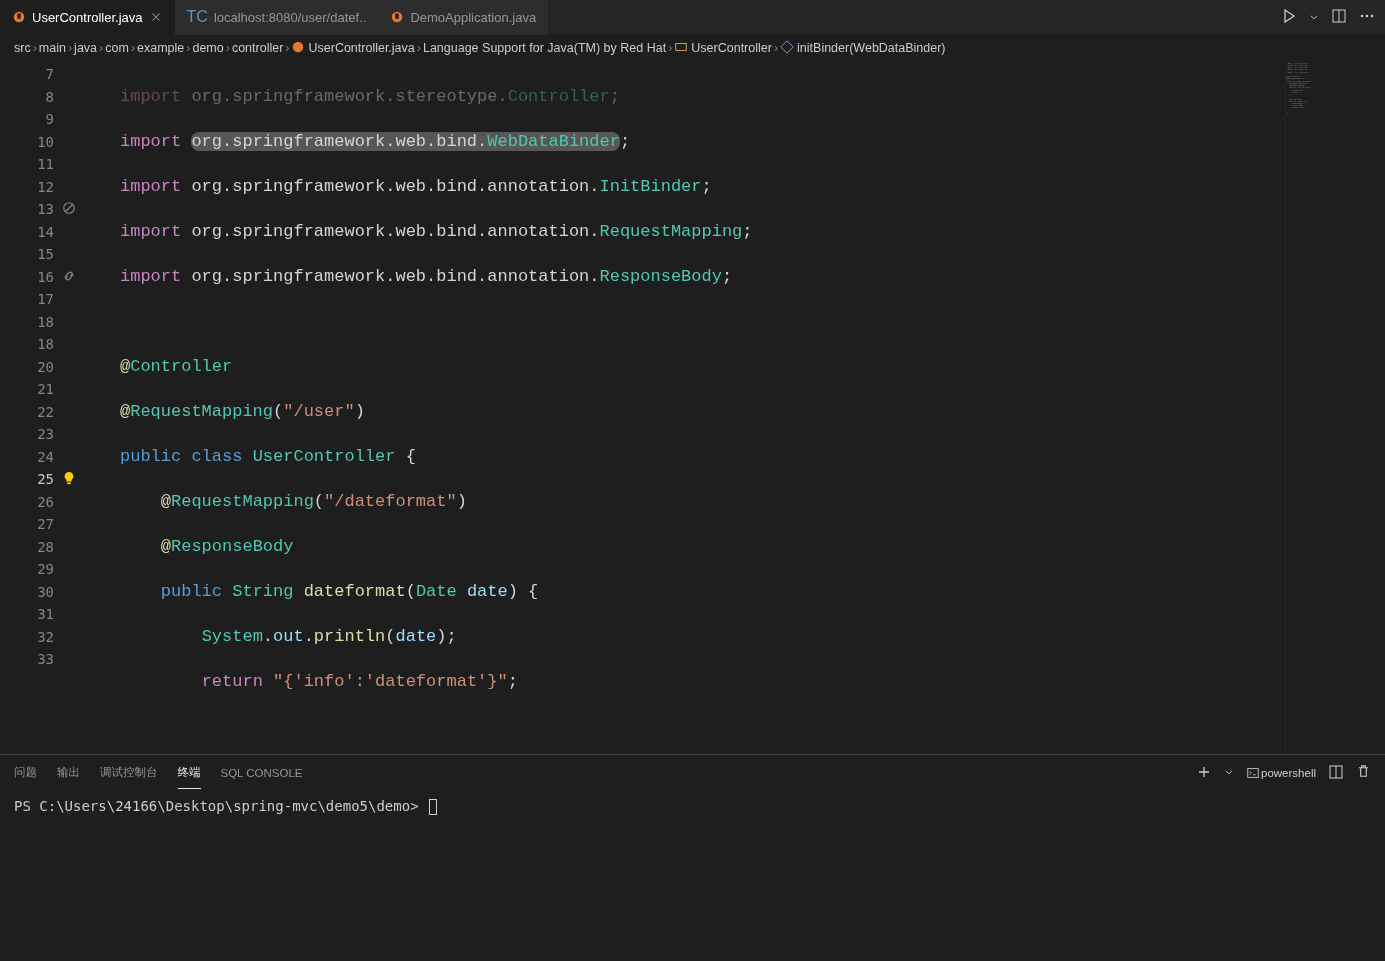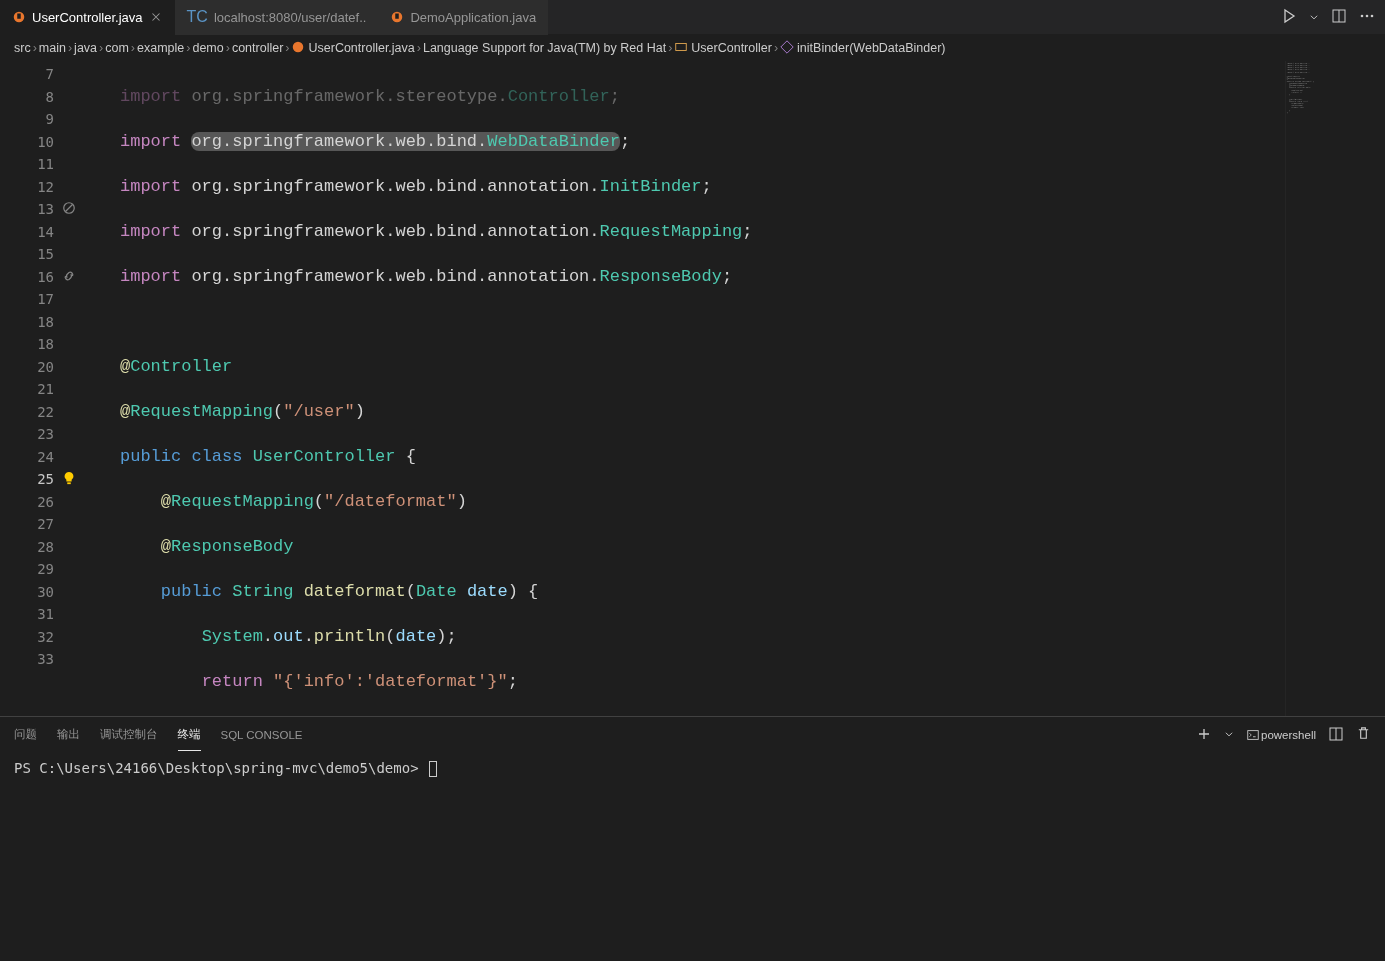--- a/index.html
+++ b/index.html
@@ -25,21 +25,21 @@
 .tok-pkg { color:#d4d4d4; }
 .tok-type { color:#4ec9b0; }
 .tok-annot { color:#4ec9b0; }
 .tok-method { color:#dcdcaa; }
 .tok-string { color:#ce9178; }
 .tok-var { color:#9cdcfe; }
 .tok-punc { color:#d4d4d4; }
 .tok-word-highlight { background:#575757; border-radius:8px; }
 .minimap { width:100px; height:100%; background:#1e1e1e; border-left:1px solid #252525; overflow:hidden; }
 .minimap-content { transform:scale(.14); transform-origin:top left; width:700%; color:#888; font-family:Consolas,monospace; font-size:14px; line-height:16px; padding:6px; }
-.terminal-panel { height:245px; background:#1e1e1e; border-top:1px solid #414141; display:flex; flex-direction:column; }
+.terminal-panel { height:207px; background:#1e1e1e; border-top:1px solid #414141; display:flex; flex-direction:column; }
 .term-tabs { display:flex; align-items:center; height:35px; padding:0 14px; gap:20px; font-size:11.5px; color:#969696; }
 .term-tab { cursor:pointer; padding:8px 0; }
 .term-tab.active { color:#e7e7e7; border-bottom:1px solid #e7e7e7; }
 .term-right { margin-left:auto; display:flex; align-items:center; gap:12px; color:#cccccc; }
 .term-body { flex:1; padding:6px 14px; font-family:Consolas,monospace; font-size:14px; line-height:20px; color:#cccccc; }
 .term-cursor { display:inline-block; width:8px; height:16px; border:1px solid #cccccc; vertical-align:middle; margin-left:2px; }
 .at { color:#dcdcaa; }
 .link-icon svg, .noentry-icon svg, .bulb-icon svg { display:block; }
 </style>
 </head>

